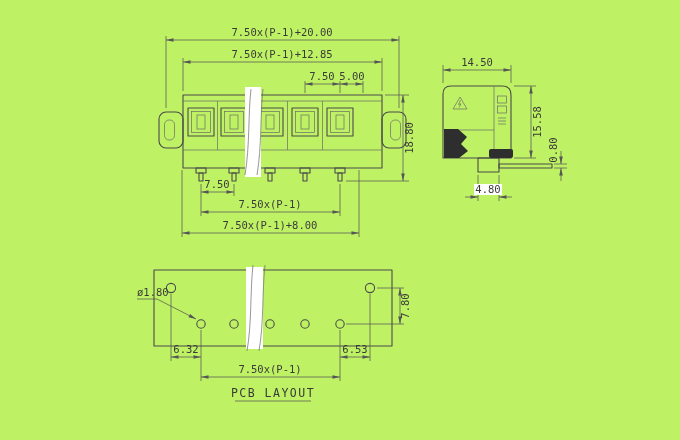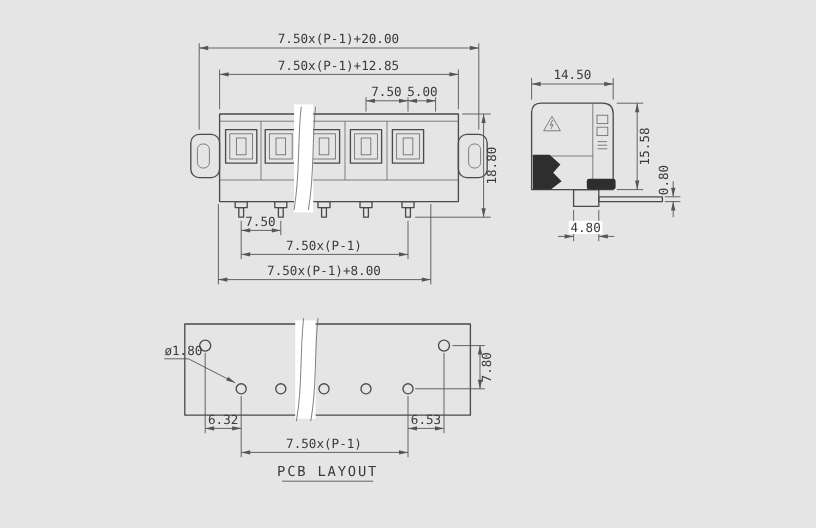--- a/index.html
+++ b/index.html
@@ -1,16 +1,16 @@
 <!DOCTYPE html>
 <html><head>
 <meta charset="utf-8">
 <style>
   html,body{margin:0;padding:0;background:#ffffff;}
-  .sheet{position:relative;width:680px;height:440px;background:#e5e5e5;overflow:hidden;
+  .sheet{position:relative;width:680px;height:440px;background:#bef264;overflow:hidden;
          font-family:"DejaVu Sans Mono", monospace;}
   svg text{fill:#3a3a3a;font-size:10.5px;font-family:"DejaVu Sans Mono", monospace;}
   .obj{stroke:#4a4a4a;stroke-width:1.1;fill:none;stroke-linejoin:round;stroke-linecap:round;}
   .lt{stroke:#6a6a6a;stroke-width:0.7;fill:none;}
   .dim{stroke:#555555;stroke-width:0.75;fill:none;}
   .filldark{fill:#2e2e2e;stroke:none;}
   .mask{fill:#ffffff;stroke:none;}
   .caption{font-size:11.5px;letter-spacing:1.5px;}
 </style>
 </head>

